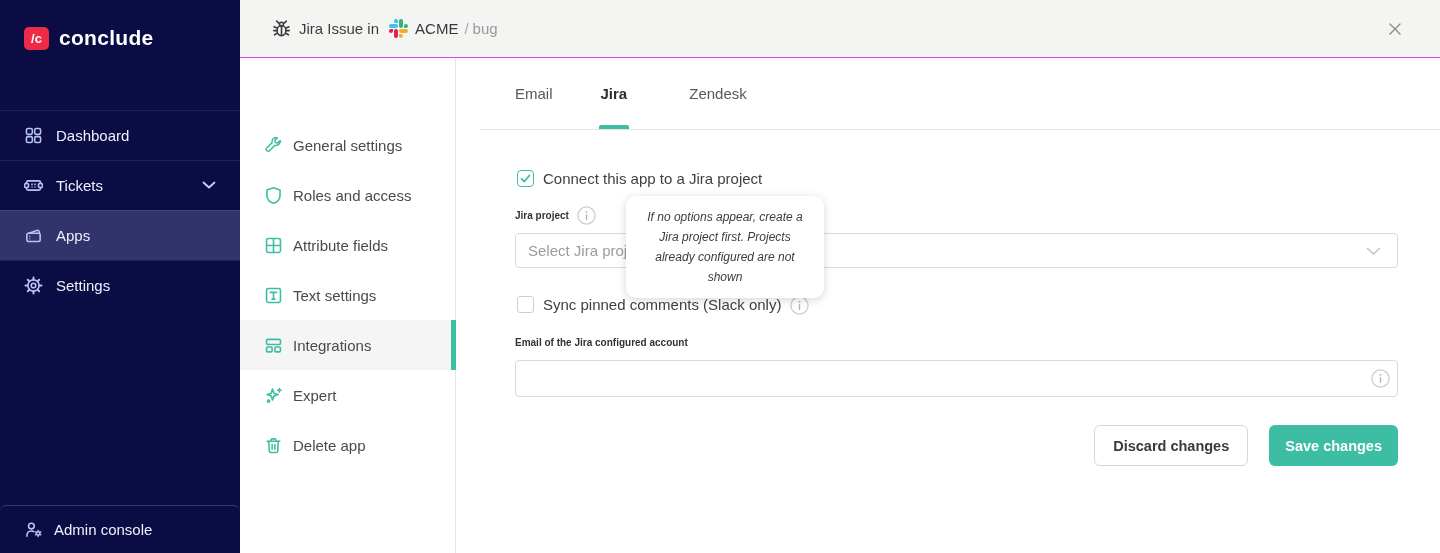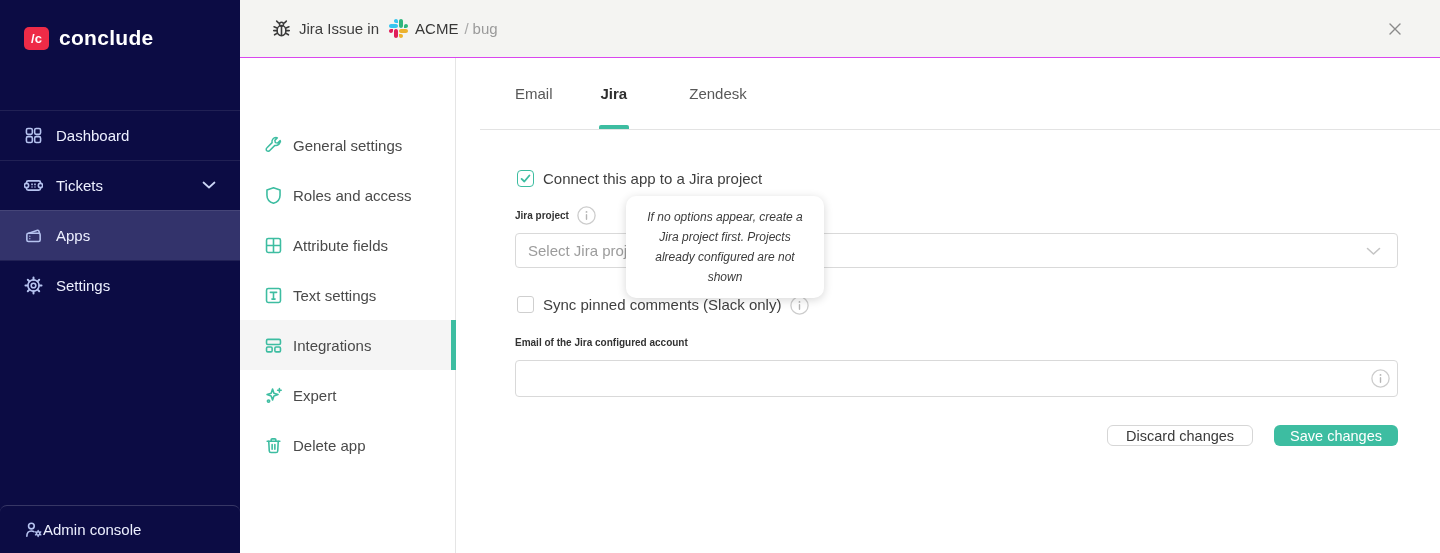--- a/index.html
+++ b/index.html
@@ -9,21 +9,21 @@
   
   .app-sidebar { position:absolute; left:0; top:0; width:240px; height:553px; background:#0c0c44; color:#edf0ff; }
   .logo-row { position:absolute; top:26px; left:24px; display:flex; align-items:center; gap:10px; }
   .logo-badge { width:25px; height:23px; background:#ee2b47; border-radius:5px; color:#fff; font-weight:700; font-size:13px; display:flex; align-items:center; justify-content:center; }
   .logo-text { font-size:21px; font-weight:600; letter-spacing:.3px; color:#fff; }
   .side-nav { position:absolute; top:110px; left:0; right:0; }
   .nav-item { height:50px; display:flex; align-items:center; padding:0 24px; gap:13px; font-size:15px; color:#edf0ff; cursor:pointer; border-top:1px solid rgba(255,255,255,0.09); }
   .nav-item.active { background:#33336b; }
   .nav-item .nico { width:19px; height:19px; color:#b6c3f0; flex:none; display:flex; }
   .nav-item .chev { margin-left:auto; display:flex; color:#ccd6f6; }
-  .admin-row { position:absolute; bottom:0; left:0; right:0; height:48px; border-top:1px solid rgba(255,255,255,0.18); display:flex; align-items:center; padding:0 24px; font-size:15px; cursor:pointer;border-radius:7px; }
+  .admin-row { position:absolute; bottom:0; left:0; right:0; height:48px; border-top:1px solid rgba(255,255,255,0.18); display:flex; align-items:center; padding:0 24px; gap:11px; font-size:15px; cursor:pointer;border-radius:7px; }
   .admin-row .nico { width:19px; height:19px; color:#b6c3f0; display:flex; }
 
   
   .topbar { position:absolute; left:240px; top:0; width:1200px; height:58px; background:#f4f4f2; border-bottom:1px solid #d946ef; display:flex; align-items:center; padding-left:31px; }
   .topbar .bug-ic { display:flex; margin-right:7px; }
   .tb-title { font-size:15px; color:#3c3c3c; }
   .tb-slack { display:flex; margin:0 7px 0 10px; }
   .tb-ws { font-size:15px; color:#383838; }
   .tb-sep { font-size:15px; color:#a8a8a8; margin:0 4px 0 6px; }
   .tb-ch { font-size:15px; color:#9a9a9a; }
@@ -60,21 +60,21 @@
   .select-box .sel-chev { position:absolute; right:16px; top:13px; display:flex; }
 
   .tooltip { position:absolute; left:146px; top:138px; width:198px; background:#fff; border-radius:10px; box-shadow:0 2px 10px rgba(0,0,0,0.16); padding:11px 12px; z-index:5; font-size:12px; line-height:20px; font-style:italic; color:#3b3b3b; text-align:center; }
 
   .email-label { position:absolute; left:35px; top:279px; }
   .email-wrap { position:absolute; left:35px; top:302px; width:883px; height:37px; }
   .email-input { width:100%; height:100%; border:1px solid #d9d9d9; border-radius:4px; font-family:"Liberation Sans",sans-serif; font-size:15px; color:#3f3f3f; padding:0 34px 0 12px; outline:none; }
   .email-wrap .info-ic { position:absolute; right:8px; top:9px; }
 
   .btn-row { position:absolute; top:367px; right:42px; display:flex; gap:21px; }
-  .btn { height:21px; border-radius:6px; font-family:"Liberation Sans",sans-serif; font-size:14.5px; font-weight:400; display:flex; align-items:center; cursor:pointer; }
+  .btn { height:41px; border-radius:6px; font-family:"Liberation Sans",sans-serif; font-size:14.5px; font-weight:700; display:flex; align-items:center; cursor:pointer; }
   .btn-discard { background:#fff; border:1px solid #d6d6d6; color:#3a3a3a; padding:0 18px; }
   .btn-save { background:#3dbda1; border:none; color:#fff; padding:0 16px; }
   svg { display:block; }
 </style>
 </head>
 <body>
 
 <div class="app-sidebar">
   <div class="logo-row">
     <div class="logo-badge">/c</div>

